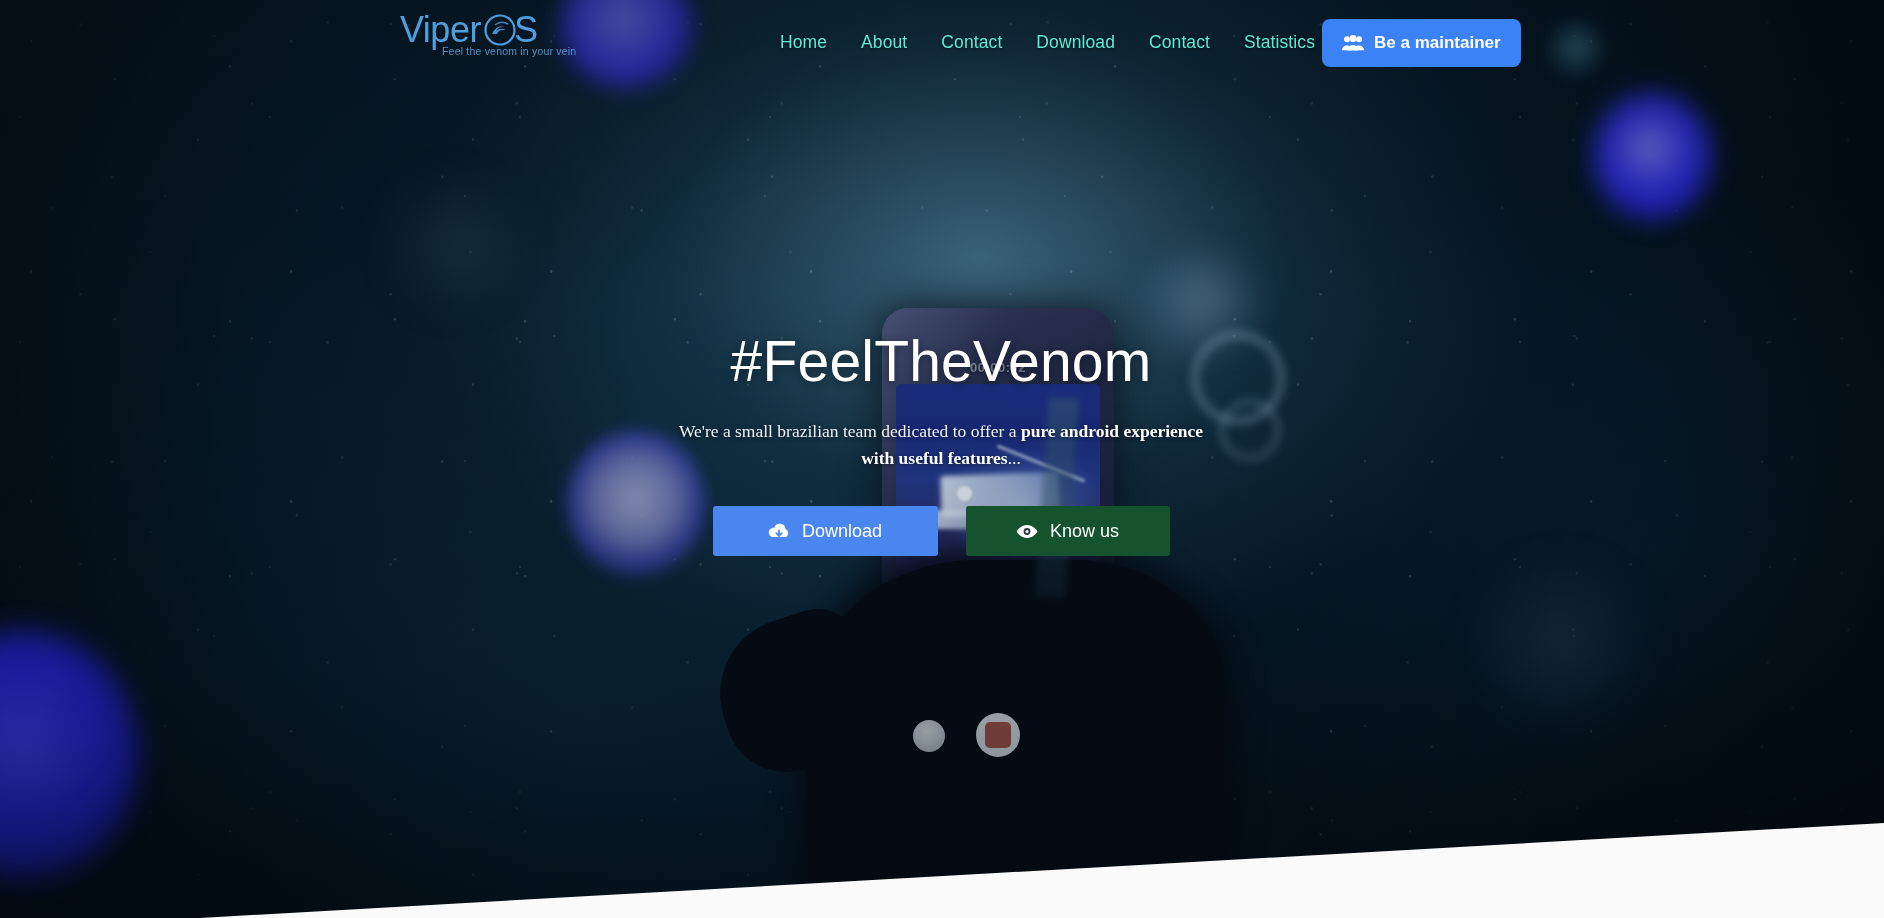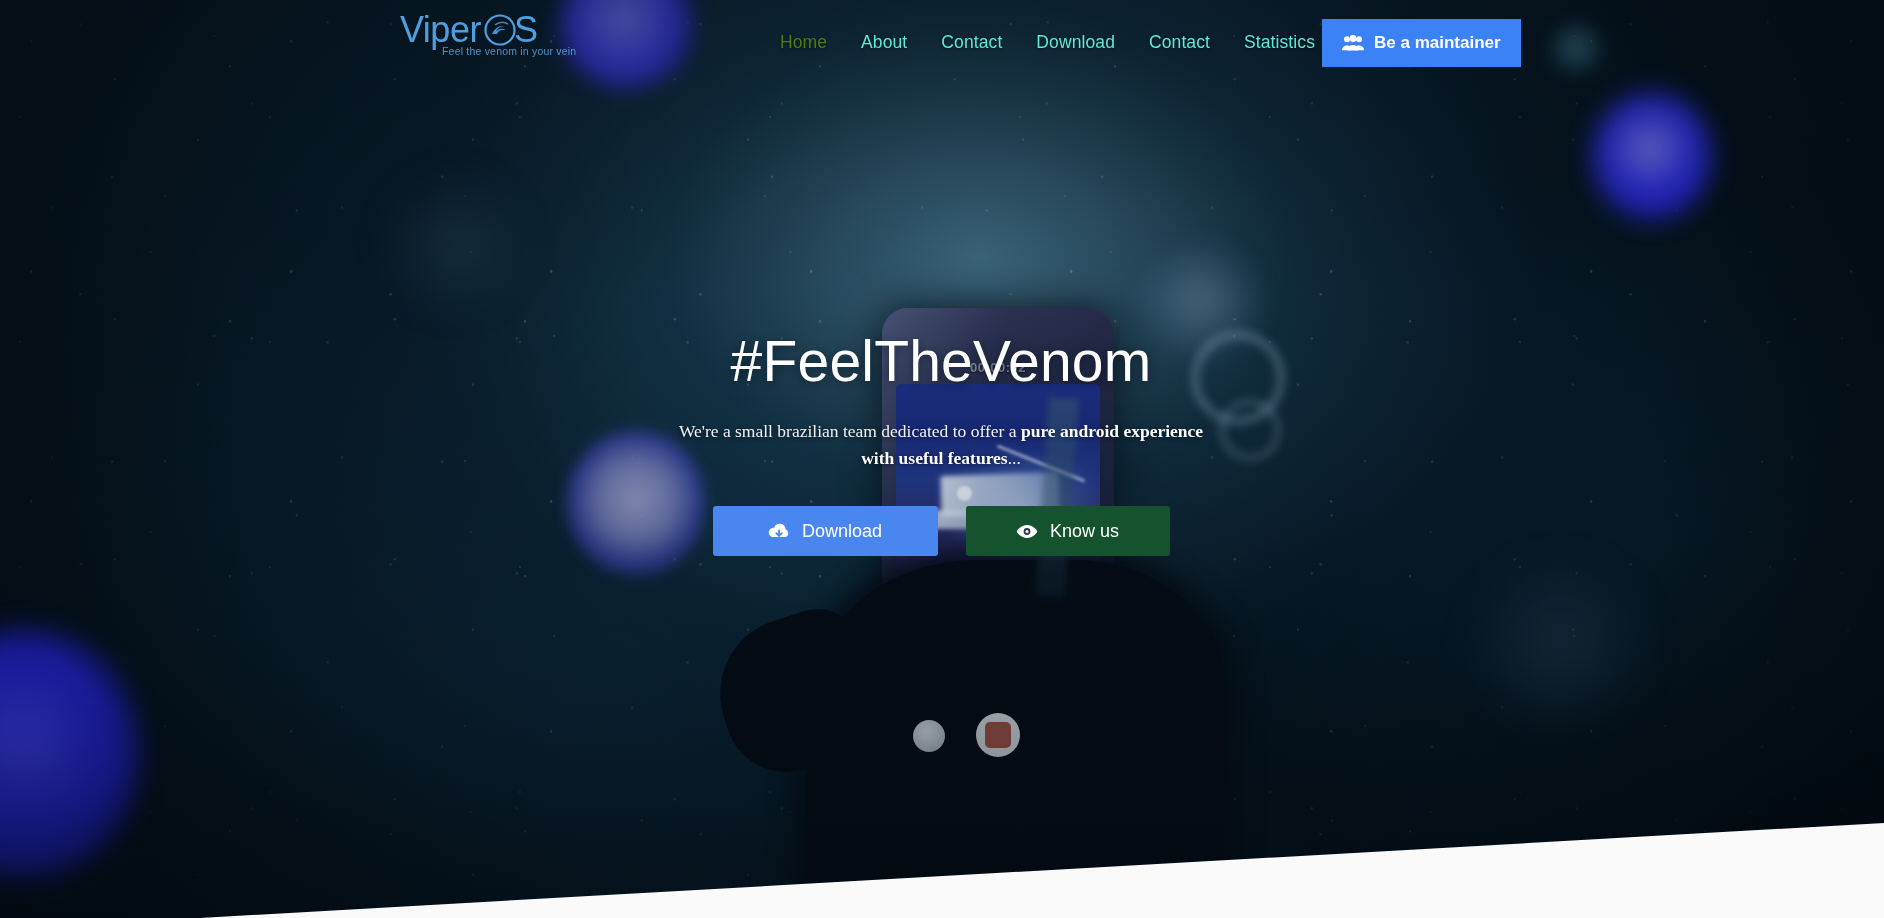--- a/index.html
+++ b/index.html
@@ -232,28 +232,28 @@
   }
   .nav-link {
     font-size:17.5px;
     color:#5eead4;
     text-decoration:none;
     letter-spacing:.1px;
     cursor:pointer;
     white-space:nowrap;
     text-shadow:0 1px 3px rgba(0,0,0,.45);
   }
-  .nav-link.active { color:#4d7c0f; }
+  .nav-link.active { color:#5eead4; }
 
   .btn-maintainer {
     position:absolute; left:1322px; top:19px;
     height:48px; padding:0 20px;
     display:flex; align-items:center; gap:10px;
     background:#3b82f6;
-    border:none; border-radius:0;
+    border:none; border-radius:8px;
     color:#fff; font-size:17px; font-weight:bold;
     font-family:"Liberation Sans", sans-serif;
     cursor:pointer;
     white-space:nowrap;
   }
   .btn-maintainer svg { display:block; }
 
   
   .hero-content {
     position:absolute; left:0; right:2px; top:330px;

